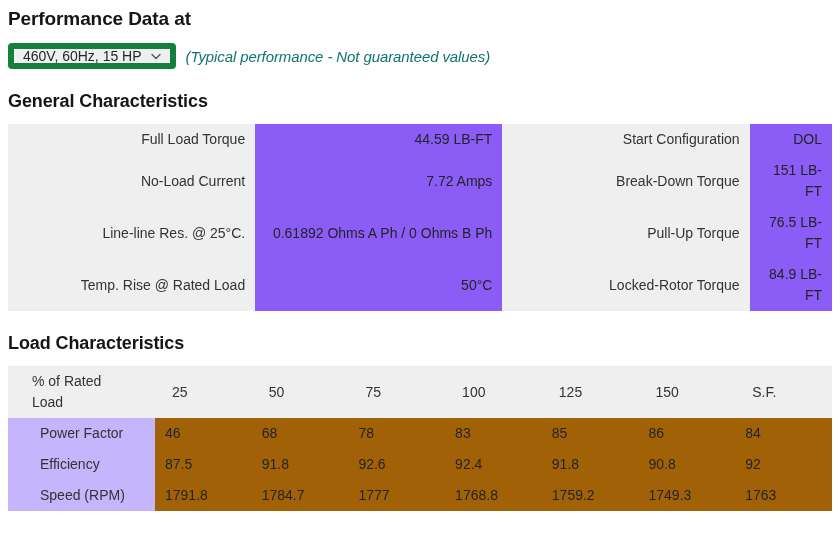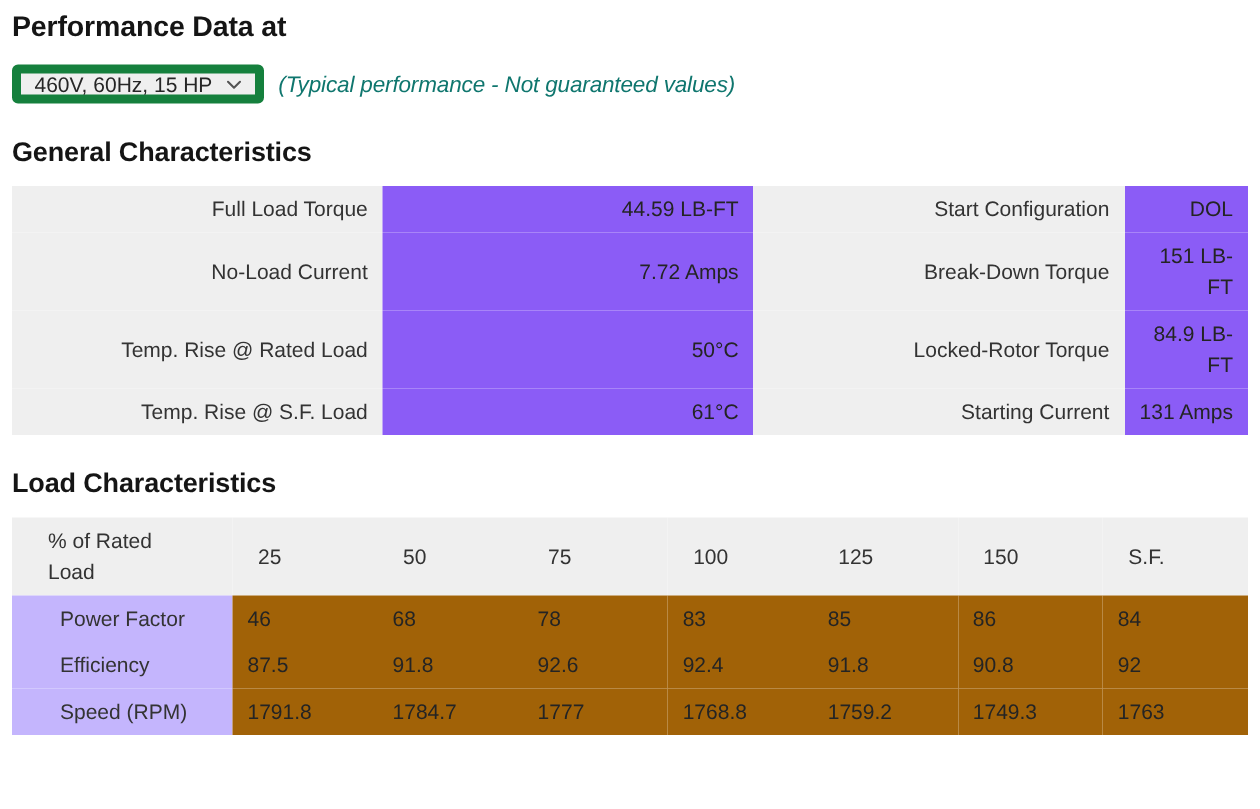--- a/index.html
+++ b/index.html
@@ -88,30 +88,30 @@
         <td class="lbl">Start Configuration</td>
         <td class="val">DOL</td>
       </tr>
       <tr>
         <td class="lbl">No-Load Current</td>
         <td class="val">7.72 Amps</td>
         <td class="lbl">Break-Down Torque</td>
         <td class="val">151 LB-FT</td>
       </tr>
       <tr>
+        <td class="lbl">Line-line Res. @ 25°C.</td>
+        <td class="val">0.61892 Ohms A Ph / 0 Ohms B Ph</td>
+        <td class="lbl">Pull-Up Torque</td>
+        <td class="val">76.5 LB-FT</td>
+      </tr>
+      <tr>
         <td class="lbl">Temp. Rise @ Rated Load</td>
         <td class="val">50°C</td>
         <td class="lbl">Locked-Rotor Torque</td>
         <td class="val">84.9 LB-FT</td>
-      </tr>
-      <tr>
-        <td class="lbl">Temp. Rise @ S.F. Load</td>
-        <td class="val">61°C</td>
-        <td class="lbl">Starting Current</td>
-        <td class="val">131 Amps</td>
       </tr>
     </tbody>
   </table>
 
   <div class="h-section">Load Characteristics</div>
 
   <table class="load">
     <colgroup>
       <col style="width:147px">
         <col>

